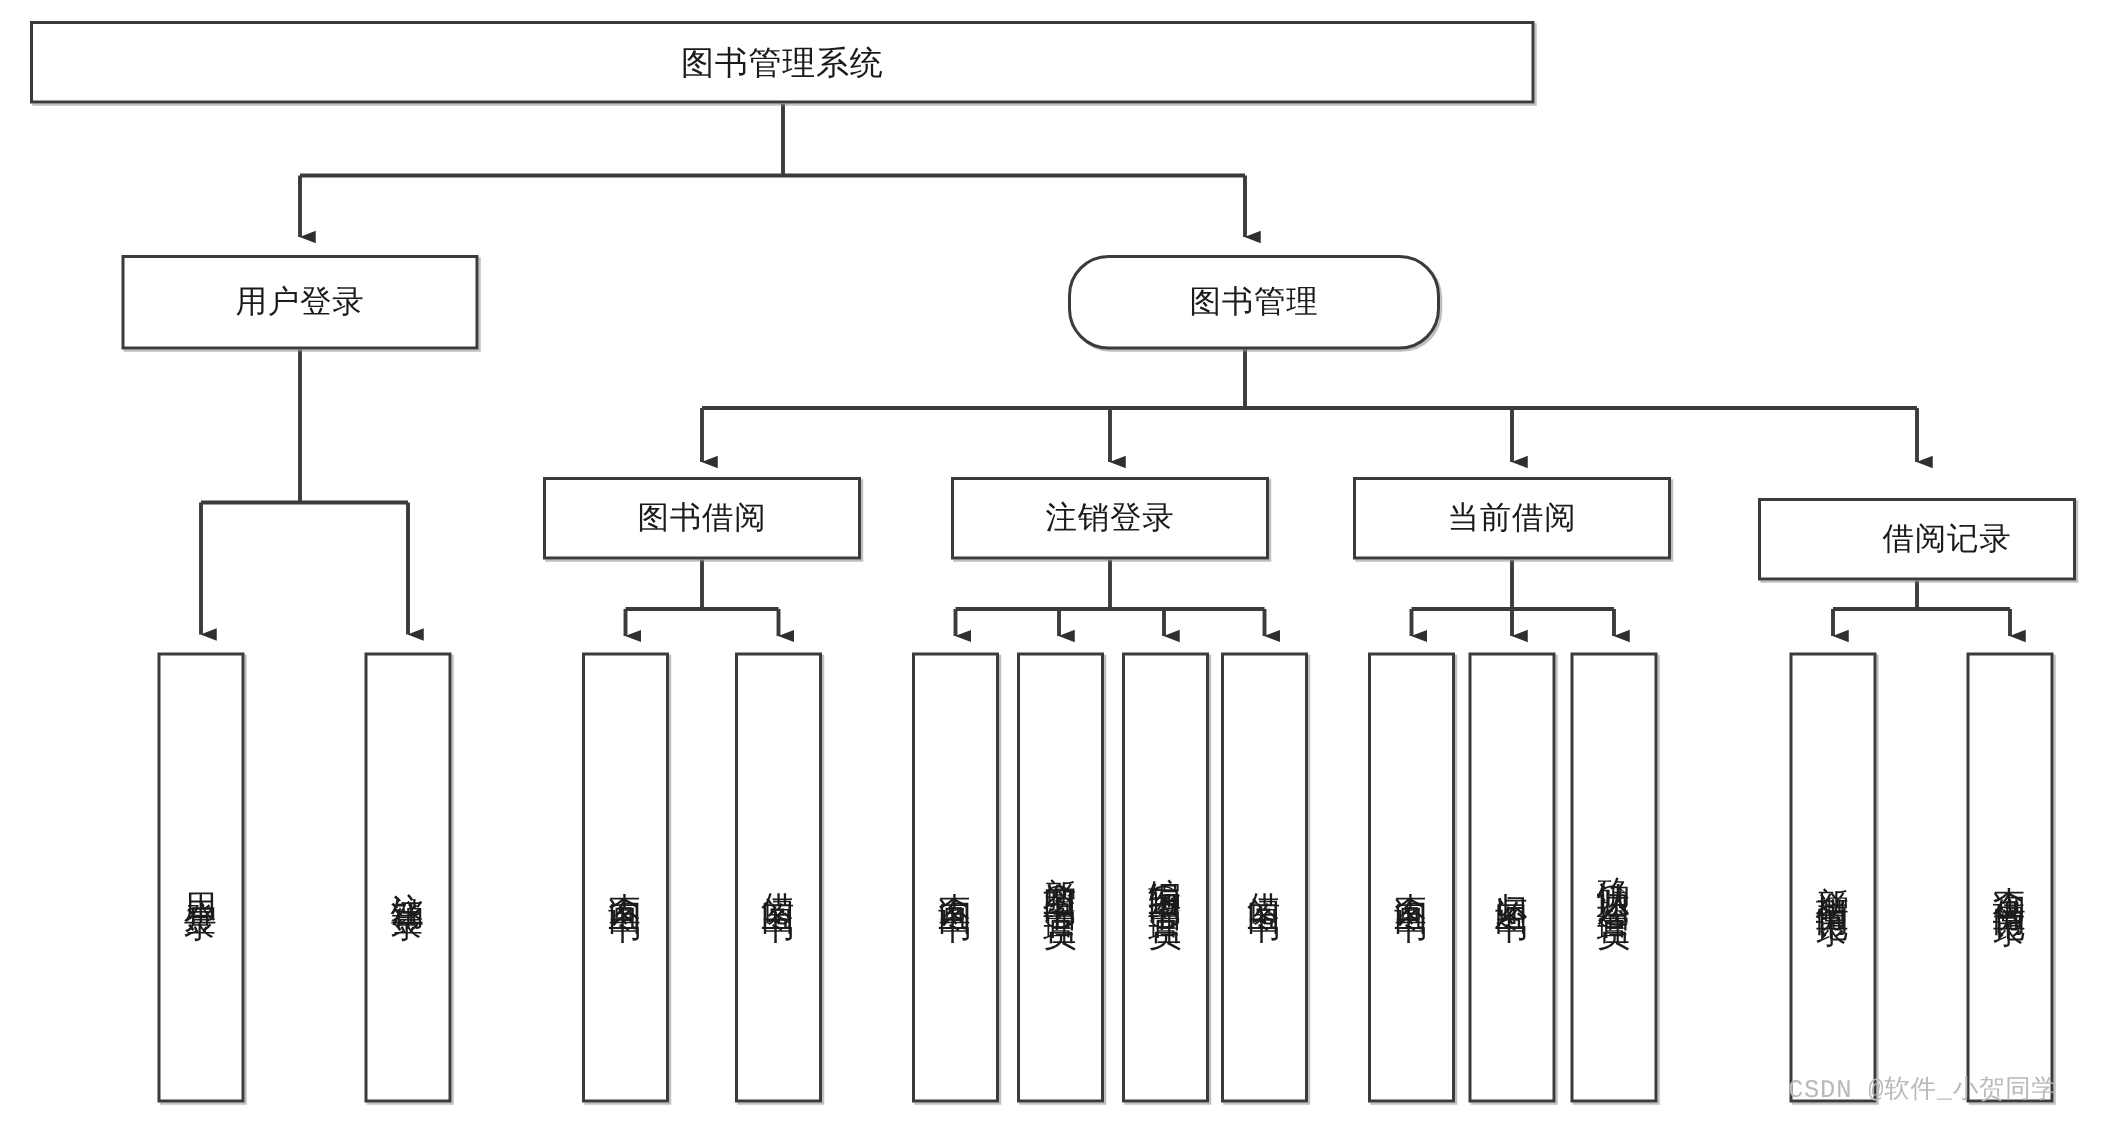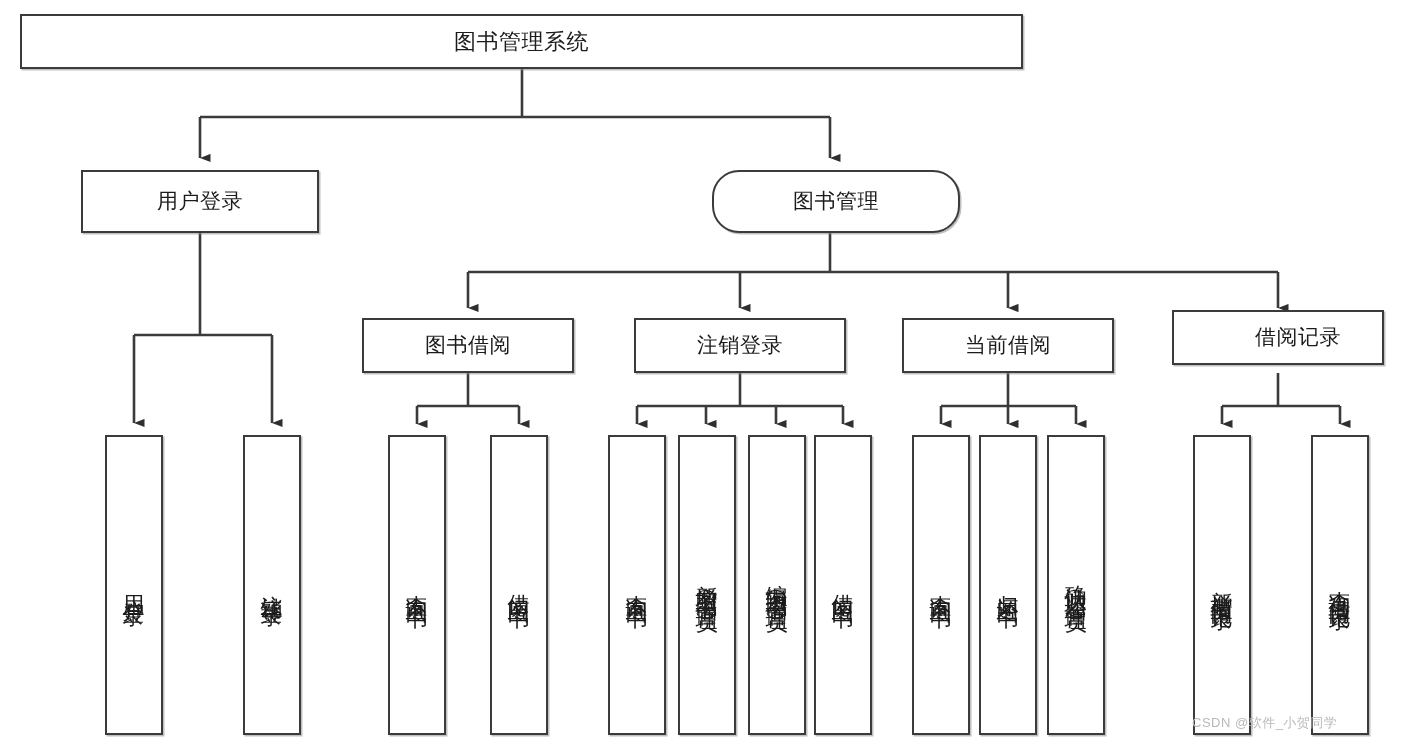--- a/index.html
+++ b/index.html
@@ -65,26 +65,26 @@
     font-size: 22px;
     line-height: 1.05;
     letter-spacing: 4px;
     white-space: normal;
     max-height: 100%;
   }
   .watermark {
     position: absolute;
     left: 1192px;
     top: 714px;
-    font-size: 13px;
+    font-size: 17px;
     color: #b9b9b9;
     letter-spacing: 0.5px;
     white-space: nowrap;
     z-index: 3;
-    font-family: Liberation Sans, sans-serif;
+    font-family: Liberation Mono, monospace;
   }
 </style>
 </head>
 <body>
 
 <div id="canvas">
 
   <svg id="edges" viewBox="0 0 1405 747" xmlns="http://www.w3.org/2000/svg">
     <defs>
       <marker id="arrowhead" markerWidth="9" markerHeight="11" refX="4.5" refY="10.5" orient="auto" markerUnits="userSpaceOnUse">
@@ -150,21 +150,21 @@
 
   <div class="node horiz" style="left:362px; top:318px; width:212px; height:55px;">
     <span class="node-label">图书借阅</span>
   </div>
   <div class="node horiz" style="left:634px; top:318px; width:212px; height:55px;">
     <span class="node-label">注销登录</span>
   </div>
   <div class="node horiz" style="left:902px; top:318px; width:212px; height:55px;">
     <span class="node-label">当前借阅</span>
   </div>
-  <div class="node horiz" style="left:1172px; top:310px; width:212px; height:55px;padding-left:40px;">
+  <div class="node horiz" style="left:1172px; top:332px; width:212px; height:55px;padding-left:40px;">
     <span class="node-label">借阅记录</span>
   </div>
 
   <div class="node vert" style="left:105px; top:435px; width:58px; height:300px;">
     <span class="node-label">用户登录</span>
   </div>
   <div class="node vert" style="left:243px; top:435px; width:58px; height:300px;">
     <span class="node-label">注销登录</span>
   </div>
 

